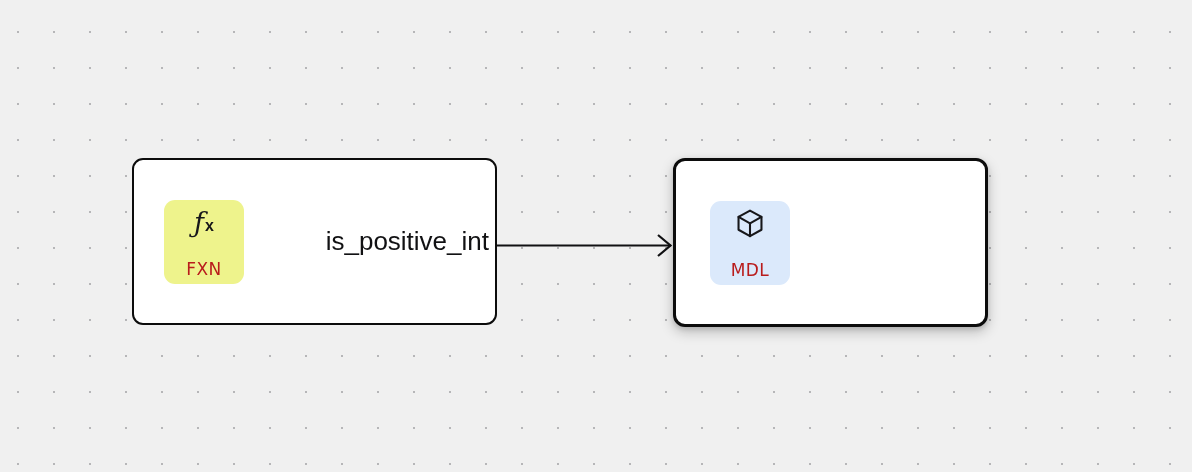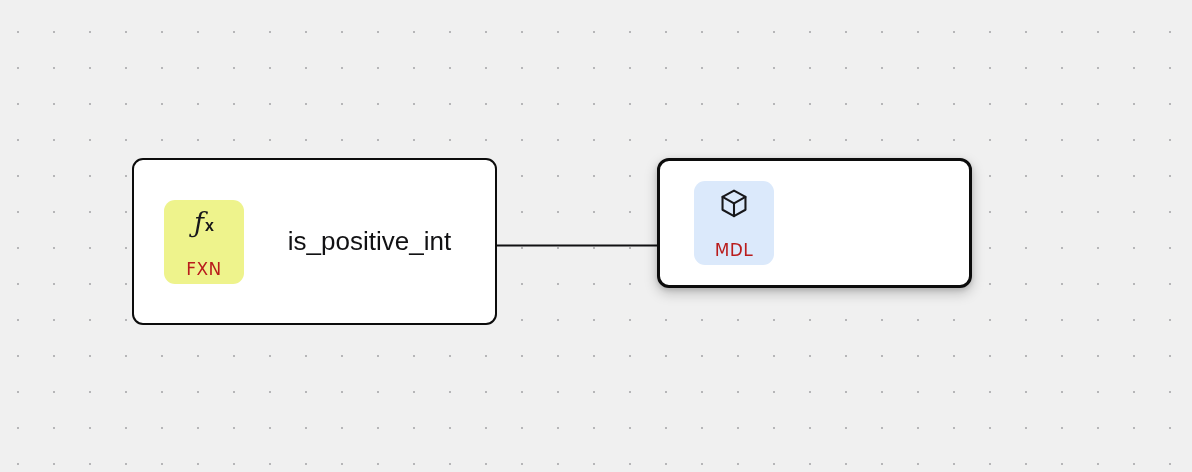--- a/index.html
+++ b/index.html
@@ -96,21 +96,22 @@
     color: #b91c1c;
     margin-top: 18px;
   }
 
   .node-label {
     font-family: "Liberation Sans", sans-serif;
     font-size: 26px;
     color: #111113;
     white-space: nowrap;
     flex: 1;
-    text-align: center;
+    text-align: right;
+    padding-right: 6px;
   }
 </style>
 </head>
 <body>
 
 <div id="canvas">
 
   <svg id="edge-layer" width="1192" height="472" viewBox="0 0 1192 472">
     <g>
       <line x1="497" y1="245.5" x2="671" y2="245.5" stroke="#111113" stroke-width="2.2"></line>
@@ -122,21 +123,21 @@
     <div class="node-badge badge-fxn" style="margin-left:30px;">
       <div class="badge-glyph badge-glyph-fx">
         <span>ƒ</span>
           <span class="xmark">x</span>
       </div>
       <div class="badge-caption">FXN</div>
     </div>
     <div class="node-label">is_positive_int</div>
   </div>
 
-  <div class="node selected" style="left:657px; top:158px; width:315px; height:130px;">
+  <div class="node selected" style="left:673px; top:158px; width:315px; height:169px;">
     <div class="node-badge badge-mdl" style="margin-left:34px;">
       <div class="badge-glyph">
         <svg width="32" height="34" viewBox="0 0 24 25" fill="none" stroke="#17171a" stroke-width="1.55" stroke-linecap="round" stroke-linejoin="round">
           <path d="M12 2.4 L20.6 7.2 L20.6 16.8 L12 21.6 L3.4 16.8 L3.4 7.2 Z"></path>
           <path d="M3.4 7.2 L12 12 L20.6 7.2"></path>
           <path d="M12 12 L12 21.6"></path>
         </svg>
       </div>
       <div class="badge-caption">MDL</div>
     </div>

